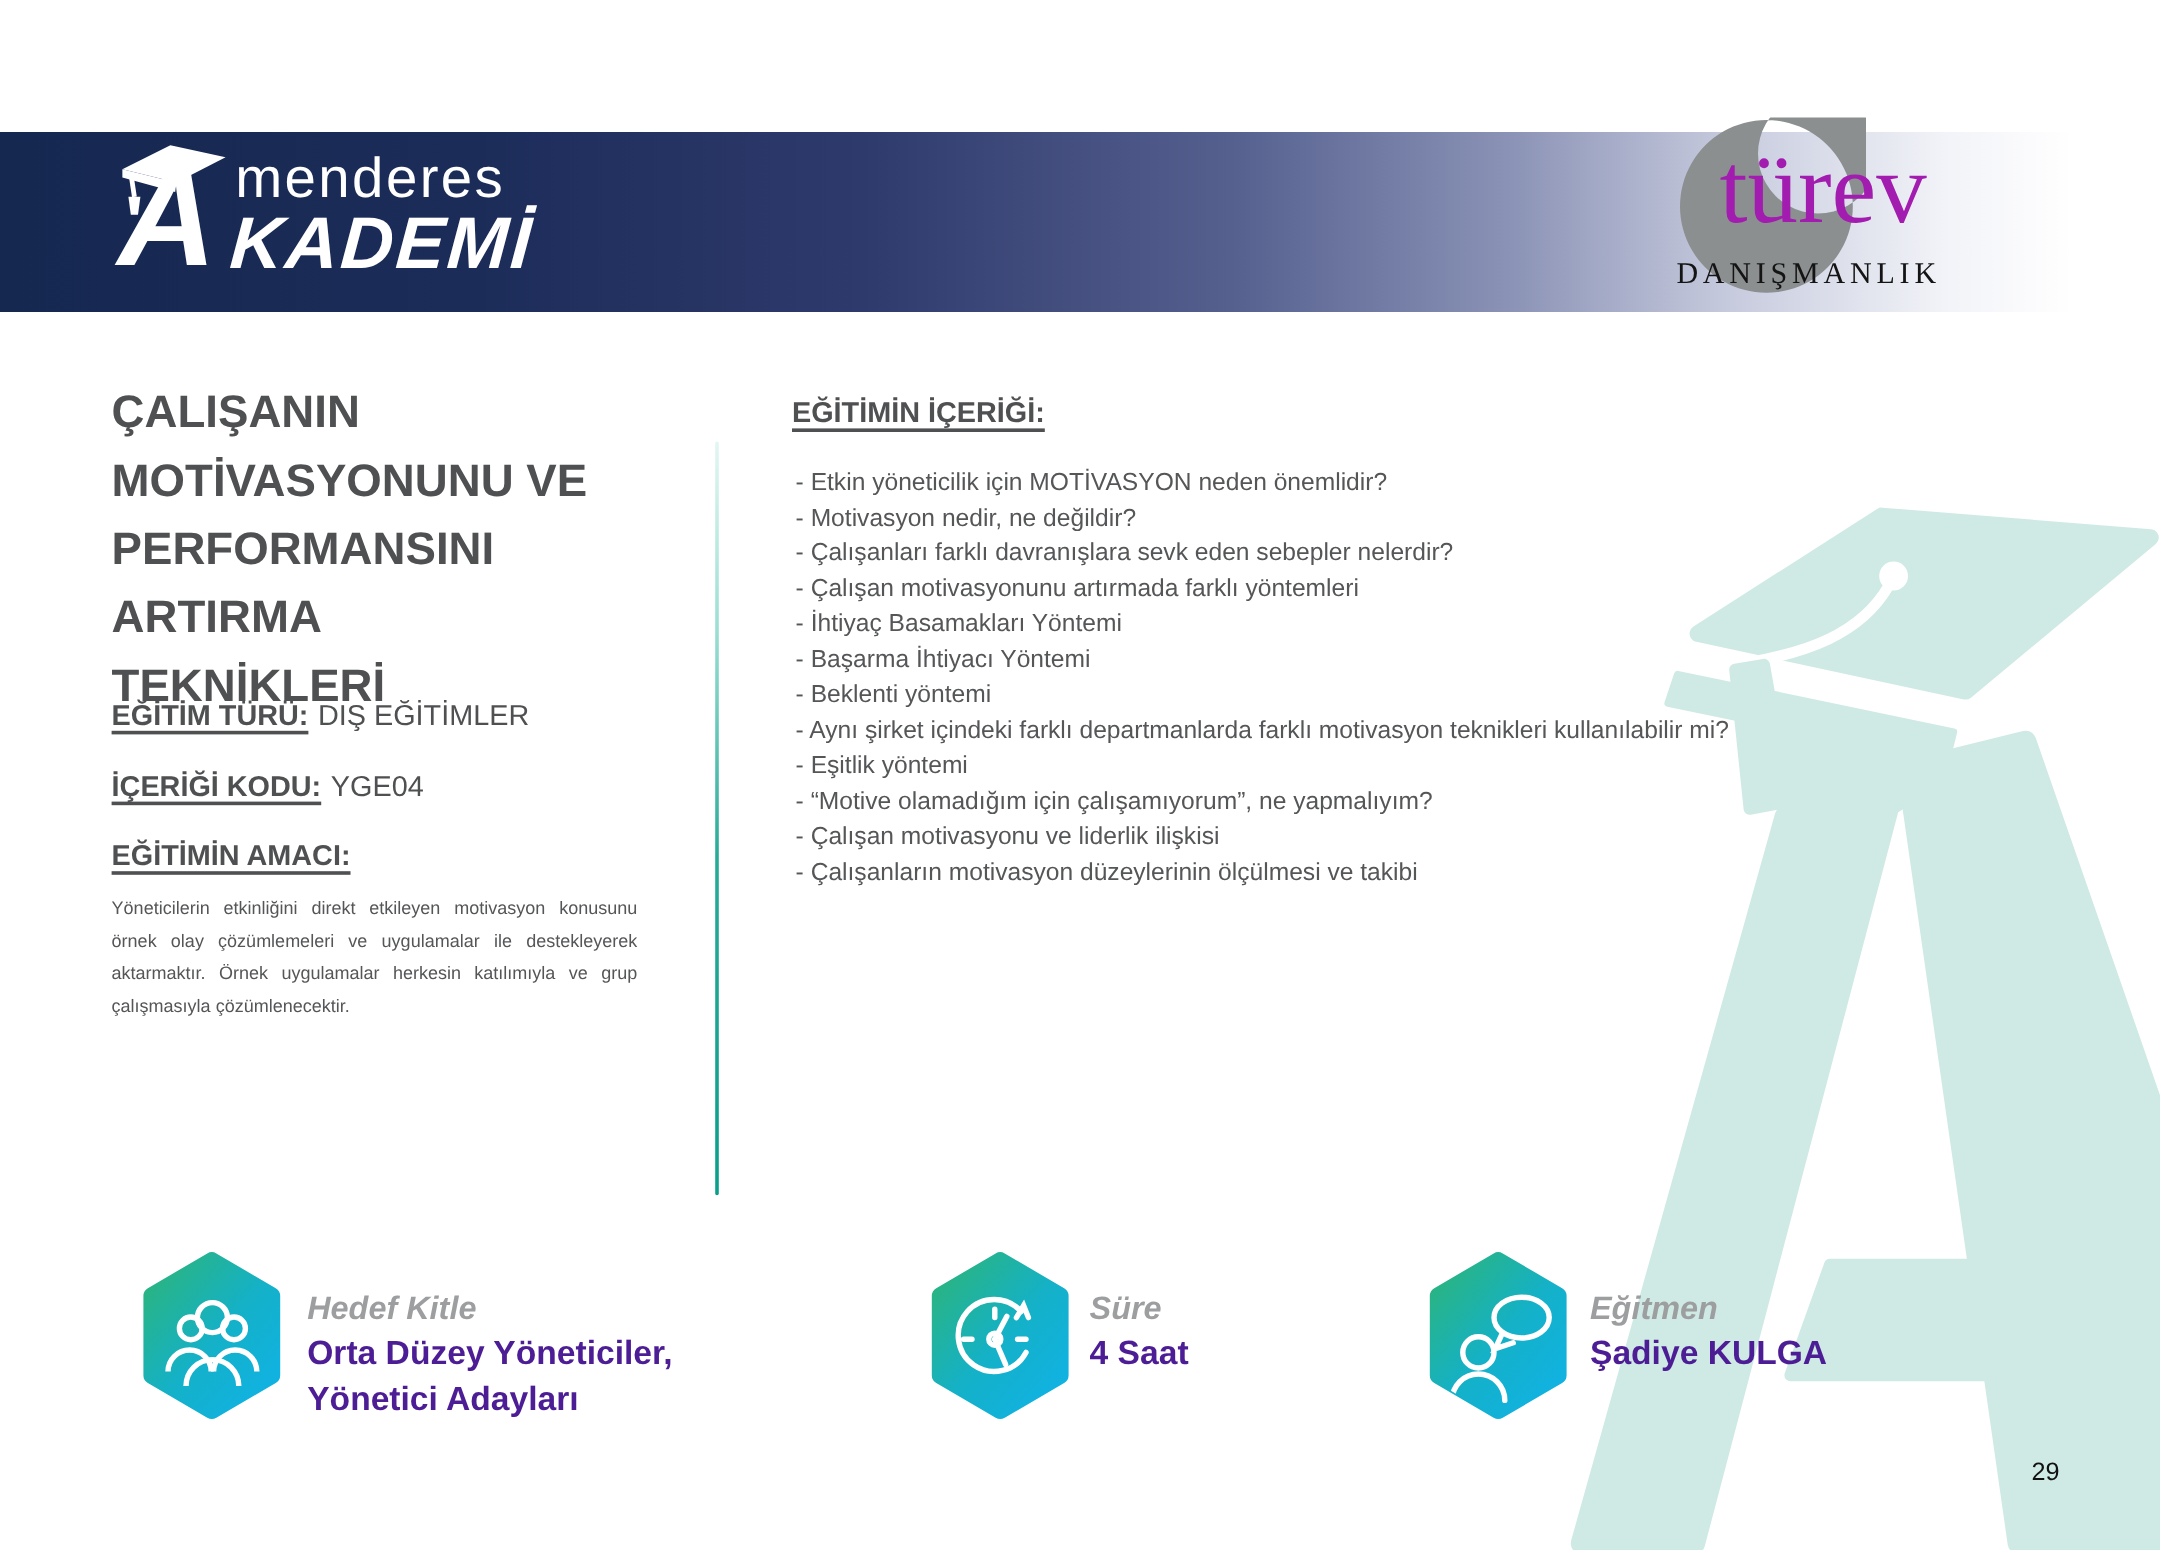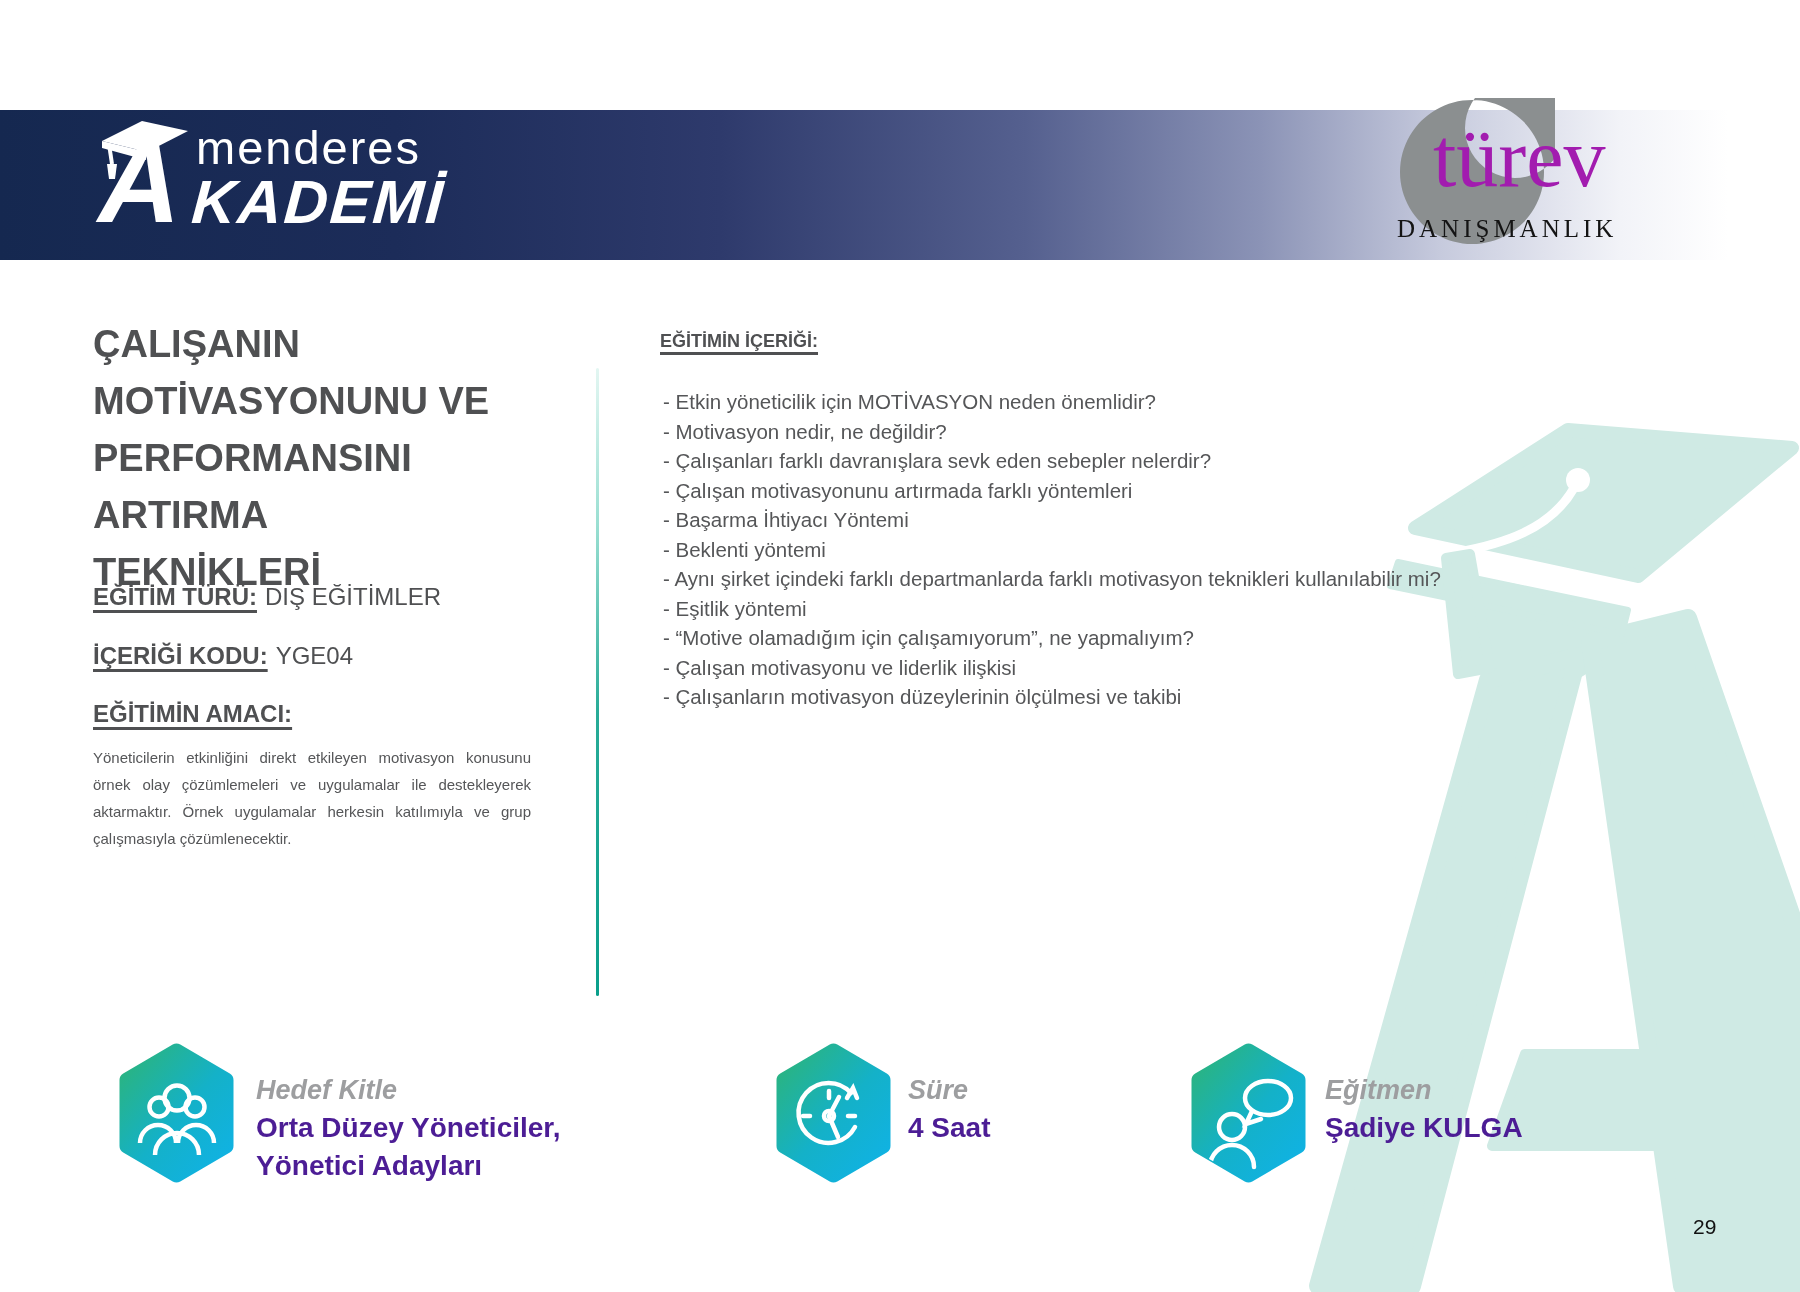--- a/index.html
+++ b/index.html
@@ -53,21 +53,21 @@
     font-size:15px; line-height:27px; text-align:justify;
   }
   
   .divider {
     position:absolute; left:596px; top:368px; width:3px; height:628px; z-index:1;
     background:linear-gradient(to bottom,#e3f6f2 0%,#9adfd2 25%,#27ab97 55%,#0a9f8b 100%);
     border-radius:2px;
   }
   
   .content-header {
-    position:absolute; left:660px; top:331px; color:#4f5052; font-size:18px; font-weight:700;
+    position:absolute; left:660px; top:331px; color:#4f5052; font-size:24px; font-weight:700;
     text-decoration:underline; text-decoration-thickness:2.5px; text-underline-offset:5px;text-align:center;
   }
   .content-list { position:absolute; left:663px; top:387px; width:830px; color:#555658;
     font-size:20.5px; line-height:29.5px; }
   
   .hex-group { position:absolute; top:1043px; height:160px; }
   .hg-1 { left:118px; } .hg-2 { left:775px; } .hg-3 { left:1190px; }
   .hex-svg { position:absolute; left:0; top:0; }
   .hex-label { position:absolute; top:32px; color:#9d9ea0; font-size:27px; font-weight:700; font-style:italic; white-space:nowrap; }
   .hex-value { position:absolute; top:66px; color:#4c1d95; font-size:28px; font-weight:700; line-height:38px; white-space:nowrap; }
@@ -137,20 +137,21 @@
     <div class="purpose-text">Yöneticilerin etkinliğini direkt etkileyen motivasyon konusunu örnek olay çözümlemeleri ve uygulamalar ile destekleyerek aktarmaktır. Örnek uygulamalar herkesin katılımıyla ve grup çalışmasıyla çözümlenecektir.</div>
 
     <div class="divider"></div>
 
     <div class="content-header">EĞİTİMİN İÇERİĞİ:</div>
     <div class="content-list">
         <div>- Etkin yöneticilik için MOTİVASYON neden önemlidir?</div>
         <div>- Motivasyon nedir, ne değildir?</div>
         <div>- Çalışanları farklı davranışlara sevk eden sebepler nelerdir?</div>
         <div>- Çalışan motivasyonunu artırmada farklı yöntemleri</div>
+        <div>- İhtiyaç Basamakları Yöntemi</div>
         <div>- Başarma İhtiyacı Yöntemi</div>
         <div>- Beklenti yöntemi</div>
         <div>- Aynı şirket içindeki farklı departmanlarda farklı motivasyon teknikleri kullanılabilir mi?</div>
         <div>- Eşitlik yöntemi</div>
         <div>- “Motive olamadığım için çalışamıyorum”, ne yapmalıyım?</div>
         <div>- Çalışan motivasyonu ve liderlik ilişkisi</div>
         <div>- Çalışanların motivasyon düzeylerinin ölçülmesi ve takibi</div>
       </div>
 
     <div class="hex-group hg-1">

